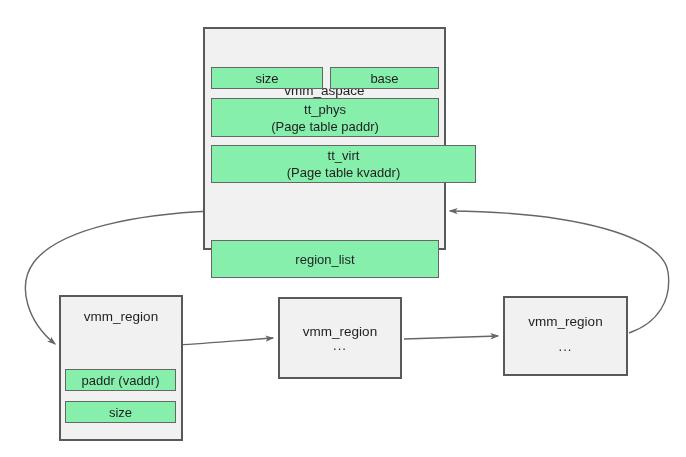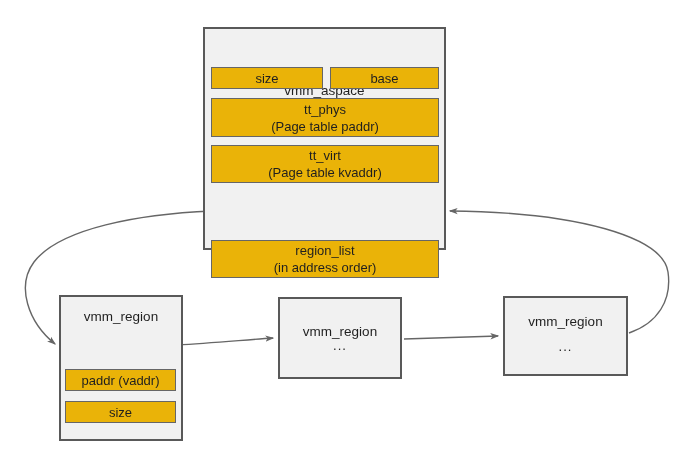--- a/index.html
+++ b/index.html
@@ -28,38 +28,38 @@
     border: 2px solid #595959;
     box-sizing: border-box;
   }
   .box-title {
     text-align: center;
     font-size: 13.5px;
     line-height: 16px;
   }
   .field {
     position: absolute;
-    background: #eab308;
+    background: #86efac;
     border: 1.5px solid #666666;
     box-sizing: border-box;
     display: flex;
     flex-direction: column;
     align-items: center;
     justify-content: center;
     font-size: 13px;
     line-height: 17px;
     text-align: center;
   }
   
   .aspace { left: 203px; top: 27px; width: 243px; height: 223px; }
   .aspace .box-title { padding-top: 26px; margin-top: 28px; }
   .f-size   { left: 6px;   top: 38px;  width: 112px; height: 22px; }
   .f-base   { left: 125px; top: 38px;  width: 109px; height: 22px; }
   .f-ttphys { left: 6px;   top: 69px;  width: 228px; height: 39px; }
-  .f-ttvirt { left: 6px;   top: 116px; width: 228px; height: 38px; }
+  .f-ttvirt { left: 6px;   top: 116px; width: 265px; height: 38px; }
   .f-rlist  { left: 6px;   top: 163px; width: 228px; height: 38px; margin-top: 48px; }
   
   .region-left { left: 59px; top: 295px; width: 124px; height: 146px; }
   .region-left .box-title { padding-top: 12px; }
   .f-node  { left: 4px; top: 36px;  width: 111px; height: 22px; }
   .f-vbase { left: 4px; top: 72px;  width: 111px; height: 22px; }
   .f-vsize { left: 4px; top: 104px; width: 111px; height: 22px; }
   
   .region-mid   { left: 278px; top: 297px; width: 124px; height: 82px; }
   .region-right { left: 503px; top: 296px; width: 125px; height: 80px; }
@@ -101,21 +101,20 @@
     <div class="field f-ttphys">
       <span>tt_phys</span>
       <span>(Page table paddr)</span>
     </div>
     <div class="field f-ttvirt">
       <span>tt_virt</span>
       <span>(Page table kvaddr)</span>
     </div>
     <div class="field f-rlist">
       <span>region_list</span>
-      <span>(in address order)</span>
     </div>
   </div>
 
   <div class="box region-left">
     <div class="box-title">vmm_region</div>
     <div class="field f-vbase">
       <span>paddr (vaddr)</span>
     </div>
     <div class="field f-vsize">
       <span>size</span>

